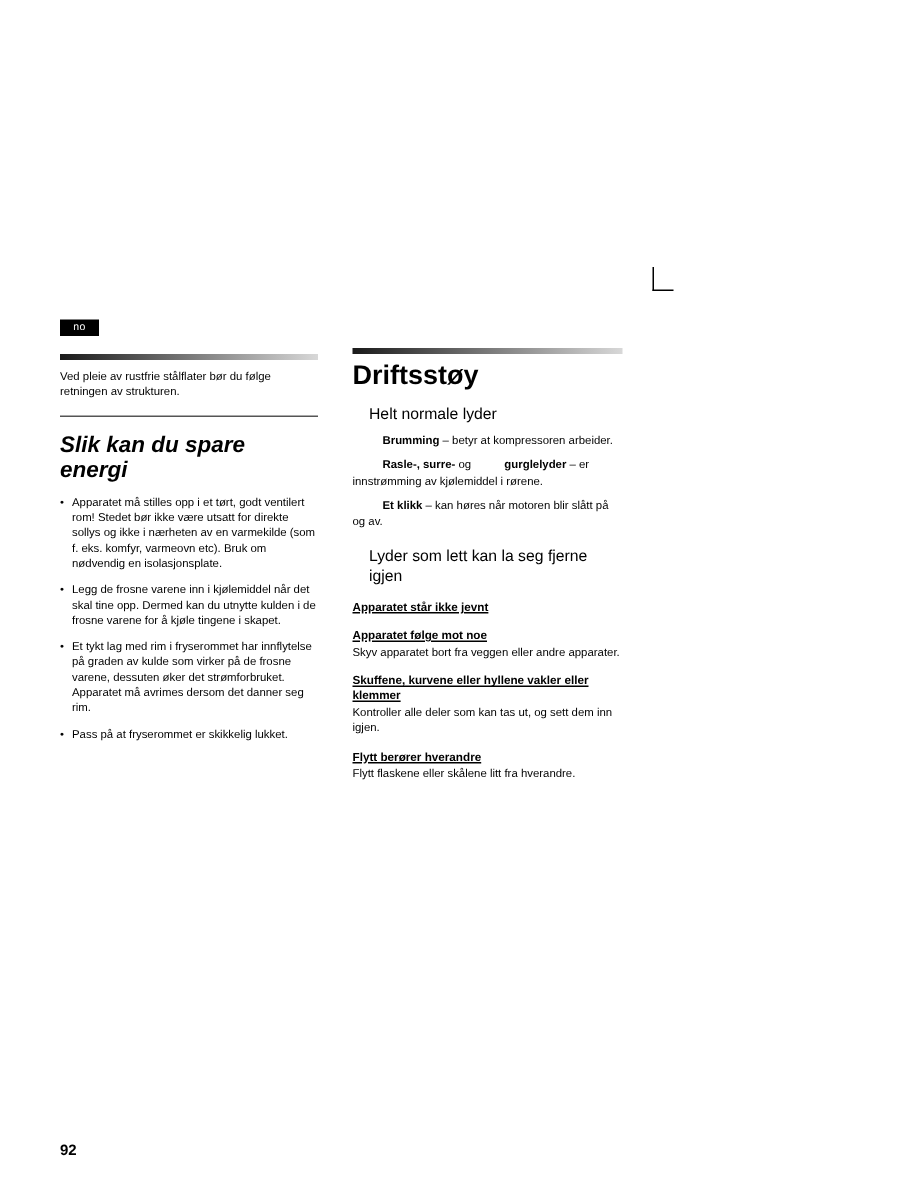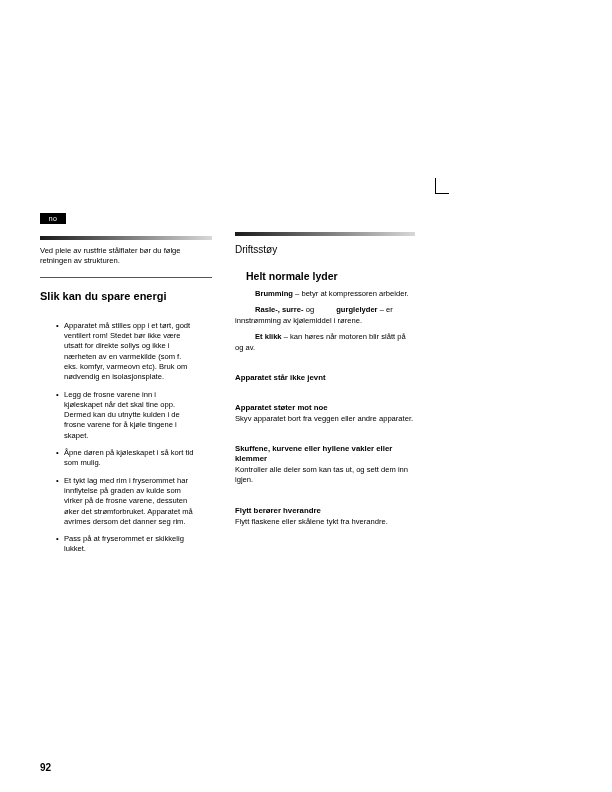--- a/index.html
+++ b/index.html
@@ -78,47 +78,49 @@
     background: #555;
     margin: 10px 0 8px 0;
   }
 
   p.body {
     font-size: 7.6px;
     line-height: 10.4px;
     margin: 0 0 6px 0;
   }
   h1.sec {
-    font-size: 11px;
+    font-size: 15px;
     line-height: 17px;
     font-weight: bold;
     margin: 10px 0 8px 0;
+    font-style: italic;
   }
   h1.sec-right {
-    font-size: 10px;
+    font-size: 18px;
     line-height: 16px;
-    font-weight: normal;
+    font-weight: bold;
     margin: 0 0 8px 0;
   }
   h2.sub {
     font-size: 10.5px;
     line-height: 13px;
-    font-weight: bold;
+    font-weight: normal;
     margin: 12px 0 6px 0;
     padding-left: 11px;
   }
   h3.run {
     font-size: 7.8px;
     line-height: 10px;
     font-weight: bold;
-    margin: 20px 0 1px 0;
+    margin: 9px 0 1px 0;
+    text-decoration: underline;
   }
   ul.bullets {
     list-style: none;
-    margin: 16px;
+    margin: 0;
     padding: 0;
   }
   ul.bullets li {
     position: relative;
     padding-left: 8px;
     font-size: 7.6px;
     line-height: 10.3px;
     margin-bottom: 7px;
   }
   ul.bullets li::before {
@@ -158,46 +160,46 @@
 
   <div class="lang-tag">no</div>
 
   <div class="col-left">
     <div class="rule"></div>
     <p class="body">Ved pleie av rustfrie stålflater bør du følge retningen av strukturen.</p>
     <div class="rule-thin"></div>
     <h1 class="sec">Slik kan du spare energi</h1>
     <ul class="bullets">
       <li>Apparatet må stilles opp i et tørt, godt ventilert rom! Stedet bør ikke være utsatt for direkte sollys og ikke i nærheten av en varmekilde (som f. eks. komfyr, varmeovn etc). Bruk om nødvendig en isolasjonsplate.</li>
-      <li>Legg de frosne varene inn i kjøleskapet når det skal tine opp. Dermed kan du utnytte kulden i de frosne varene for å kjøle tingene i skapet.</li>
-      <li>Åpne døren på kjøleskapet i så kort tid som mulig.</li>
+      <li>Legg de frosne varene inn i kjølemiddel når det skal tine opp. Dermed kan du utnytte kulden i de frosne varene for å kjøle tingene i skapet.</li>
       <li>Et tykt lag med rim i fryserommet har innflytelse på graden av kulde som virker på de frosne varene, dessuten øker det strømforbruket. Apparatet må avrimes dersom det danner seg rim.</li>
       <li>Pass på at fryserommet er skikkelig lukket.</li>
     </ul>
   </div>
 
   <div class="col-right">
     <div class="rule"></div>
     <h1 class="sec-right">Driftsstøy</h1>
 
     <h2 class="sub">Helt normale lyder</h2>
 
     <p class="body"><span class="lead">Brumming</span><span> – betyr at kompressoren arbeider.</span></p>
 
     <p class="body"><span class="lead">Rasle-, surre-</span><span> og </span><span class="lead">gurglelyder</span><span> – er innstrømming av kjølemiddel i rørene.</span></p>
 
     <p class="body"><span class="lead">Et klikk</span><span> – kan høres når motoren blir slått på og av.</span></p>
 
+    <h2 class="sub">Lyder som lett kan la seg fjerne igjen</h2>
 
     <h3 class="run">Apparatet står ikke jevnt</h3>
 
-    <h3 class="run">Apparatet støter mot noe</h3>
+    <h3 class="run">Apparatet følge mot noe</h3>
     <p class="tight">Skyv apparatet bort fra veggen eller andre apparater.</p>
 
     <h3 class="run">Skuffene, kurvene eller hyllene vakler eller klemmer</h3>
     <p class="tight">Kontroller alle deler som kan tas ut, og sett dem inn igjen.</p>
 
     <h3 class="run">Flytt berører hverandre</h3>
-    <p class="tight">Flytt flaskene eller skålene tykt fra hverandre.</p>
+    <p class="tight">Flytt flaskene eller skålene litt fra hverandre.</p>
   </div>
 
   <div class="page-number">92</div>
 </div>
 
 </body></html>

